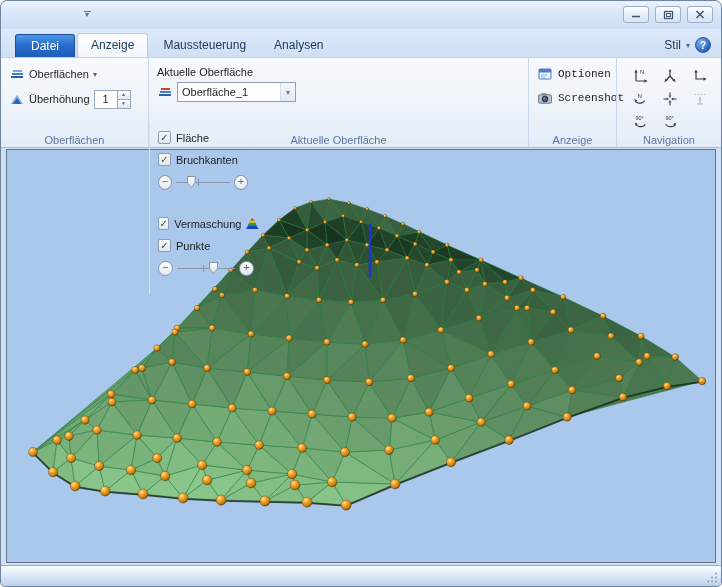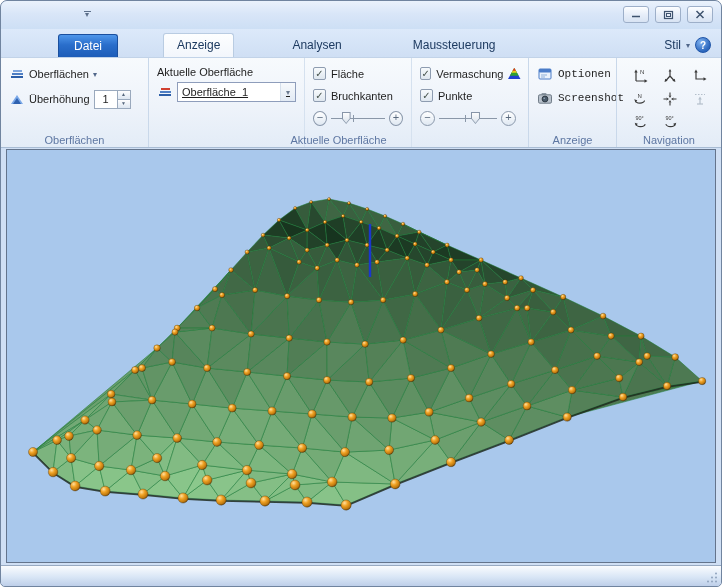--- a/index.html
+++ b/index.html
@@ -25,21 +25,21 @@
   .wbtn { width:26px; height:17px; border:1px solid #9dafc9; border-radius:3px;
     background:linear-gradient(#fdfeff,#e7eef9 50%,#d8e3f3);
     display:flex; align-items:center; justify-content:center; }
   .wbtn svg { display:block; }
   
   .tabrow {
     height:28px; flex:0 0 28px; display:flex; align-items:flex-end;
     background:linear-gradient(#dcE9fa,#cfdff4); position:relative; padding-left:14px;
   }
   .tab { font-size:12px; color:#1d3a60; padding:4px 13px 5px 13px; margin-right:2px;
-    border-radius:3px 3px 0 0;margin-left:43px; }
+    border-radius:3px 3px 0 0; }
   .tab.file { background:linear-gradient(#4e96ea,#2a6ecb 45%,#1d5cb8);
     color:#fff; border:1px solid #1a4f9e; border-bottom:0; padding:4px 15px; }
   .tab.active { background:linear-gradient(#fdfeff,#f2f6fc);
     border:1px solid #b9cce2; border-bottom:0; color:#1d3a60; }
   .tab-right { position:absolute; right:10px; bottom:4px; display:flex; align-items:center; gap:5px;
     font-size:12px; color:#1d3a60; }
   .chev { font-size:8px; color:#51678a; }
   .helpicon { width:16px; height:16px; border-radius:50%;
     background:radial-gradient(circle at 35% 30%, #7fb2f0, #2c67bd 70%);
     border:1px solid #1f55a8; color:#fff; font-size:10px; font-weight:bold;
@@ -59,21 +59,21 @@
   .icon16 { width:16px; height:16px; flex:0 0 16px; }
   .spin { display:flex; align-items:stretch; height:19px; }
   .spinval { width:24px; border:1px solid #9aa9bd; background:#fff; font-size:11px;
     display:flex; align-items:center; justify-content:center; }
   .spinarrows { display:flex; flex-direction:column; width:13px; }
   .spinarrows div { flex:1; border:1px solid #9aa9bd; border-left:0;
     background:linear-gradient(#fdfdfe,#dde6f1); font-size:5px; color:#56677d;
     display:flex; align-items:center; justify-content:center; line-height:1; }
   .spinarrows div + div { border-top:0; }
   .grouplabel { font-size:11px; color:#1e1e1e; height:18px; display:flex; align-items:center; }
-  .combo { display:flex; width:122px; height:20px; border:1px solid #8e9dbb; background:#fff;text-decoration:underline; }
+  .combo { display:flex; width:122px; height:20px; border:1px solid #8e9dbb; background:#fff; }
   .combo .cval { flex:1; font-size:11px; padding:3px 0 0 4px; color:#1e1e1e;
     white-space:nowrap; overflow:hidden; }
   .combo .carrow { width:15px; display:flex; align-items:center; justify-content:center;
     font-size:8px; color:#6b7a8f; background:linear-gradient(#f6f9fc,#e2eaf4); border-left:1px solid #d5dfeb; }
   .subcol { padding:5px 8px 16px 8px; }
   .subcol + .subcol { border-left:1px solid #d5e1ef; }
   .cbrow { display:flex; align-items:center; gap:5px; height:21px; margin-bottom:1px;
     font-size:11px; color:#1e1e1e; }
   .cbox { width:13px; height:13px; border:1px solid #8e9cb0; border-radius:2px;
     background:linear-gradient(#f7fafc,#dfe7ef); font-size:10px; color:#44514a;
@@ -132,22 +132,22 @@
         <svg width="10" height="9" viewBox="0 0 10 9">
             <path d="M1.5 1L8.5 8M8.5 1L1.5 8" stroke="#3f536e" stroke-width="1.5"></path>
           </svg>
       </div>
     </div>
   </div>
 
   <div class="tabrow">
     <div class="tab file">Datei</div>
     <div class="tab active">Anzeige</div>
+    <div class="tab">Maussteuerung</div>
     <div class="tab">Analysen</div>
-    <div class="tab">Maussteuerung</div>
     <div class="tab-right">
       <span>Stil</span>
       <span class="chev">▾</span>
       <span class="helpicon">?</span>
     </div>
   </div>
 
   <div class="ribbon">
 
     <div class="rgroup" style="width:147px;">
@@ -170,21 +170,21 @@
           <div class="spinval">1</div>
           <div class="spinarrows">
             <div>▲</div>
             <div>▼</div>
           </div>
         </div>
       </div>
       <div class="rcaption">Oberflächen</div>
     </div>
 
-    <div class="rgroup" style="width:380px; display:flex; padding:0;">
+    <div class="rgroup" style="width:380px; display:flex; padding:0;flex-direction:column;">
       <div class="subcol" style="width:155px;">
         <div class="grouplabel">Aktuelle Oberfläche</div>
         <div class="rowline">
           <svg class="icon16" viewBox="0 0 16 16">
             <path d="M4 5h9" stroke="#d04030" stroke-width="2" fill="none"></path>
             <path d="M3 8h11" stroke="#4f7fc4" stroke-width="2" fill="none"></path>
             <path d="M2 11h12" stroke="#2d5fa8" stroke-width="2" fill="none"></path>
           </svg>
           <div class="combo">
             <div class="cval">Oberfläche_1</div>

